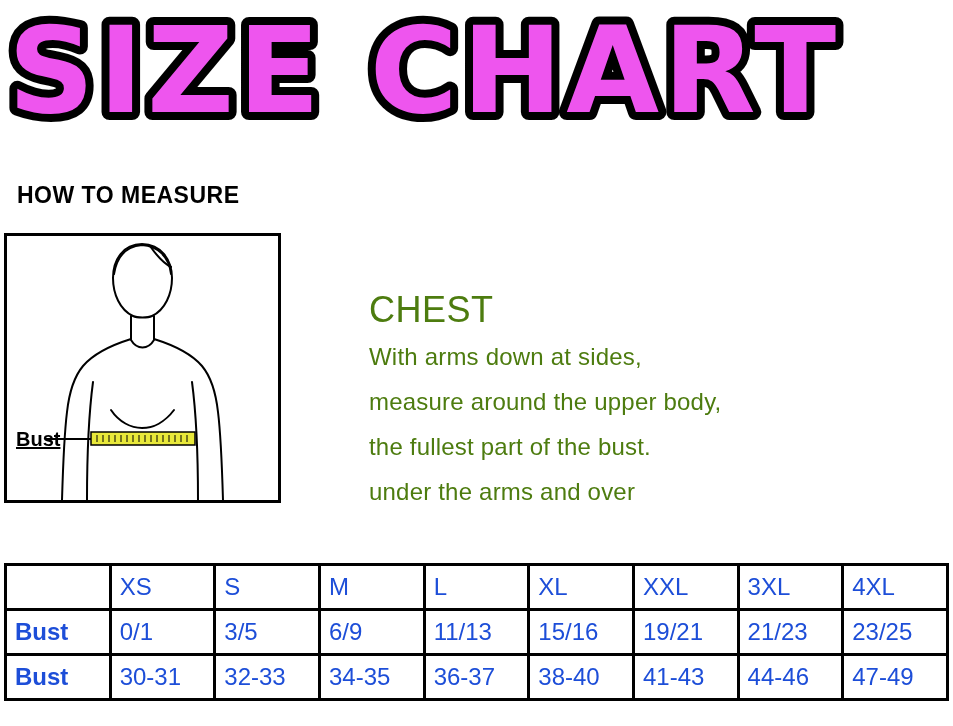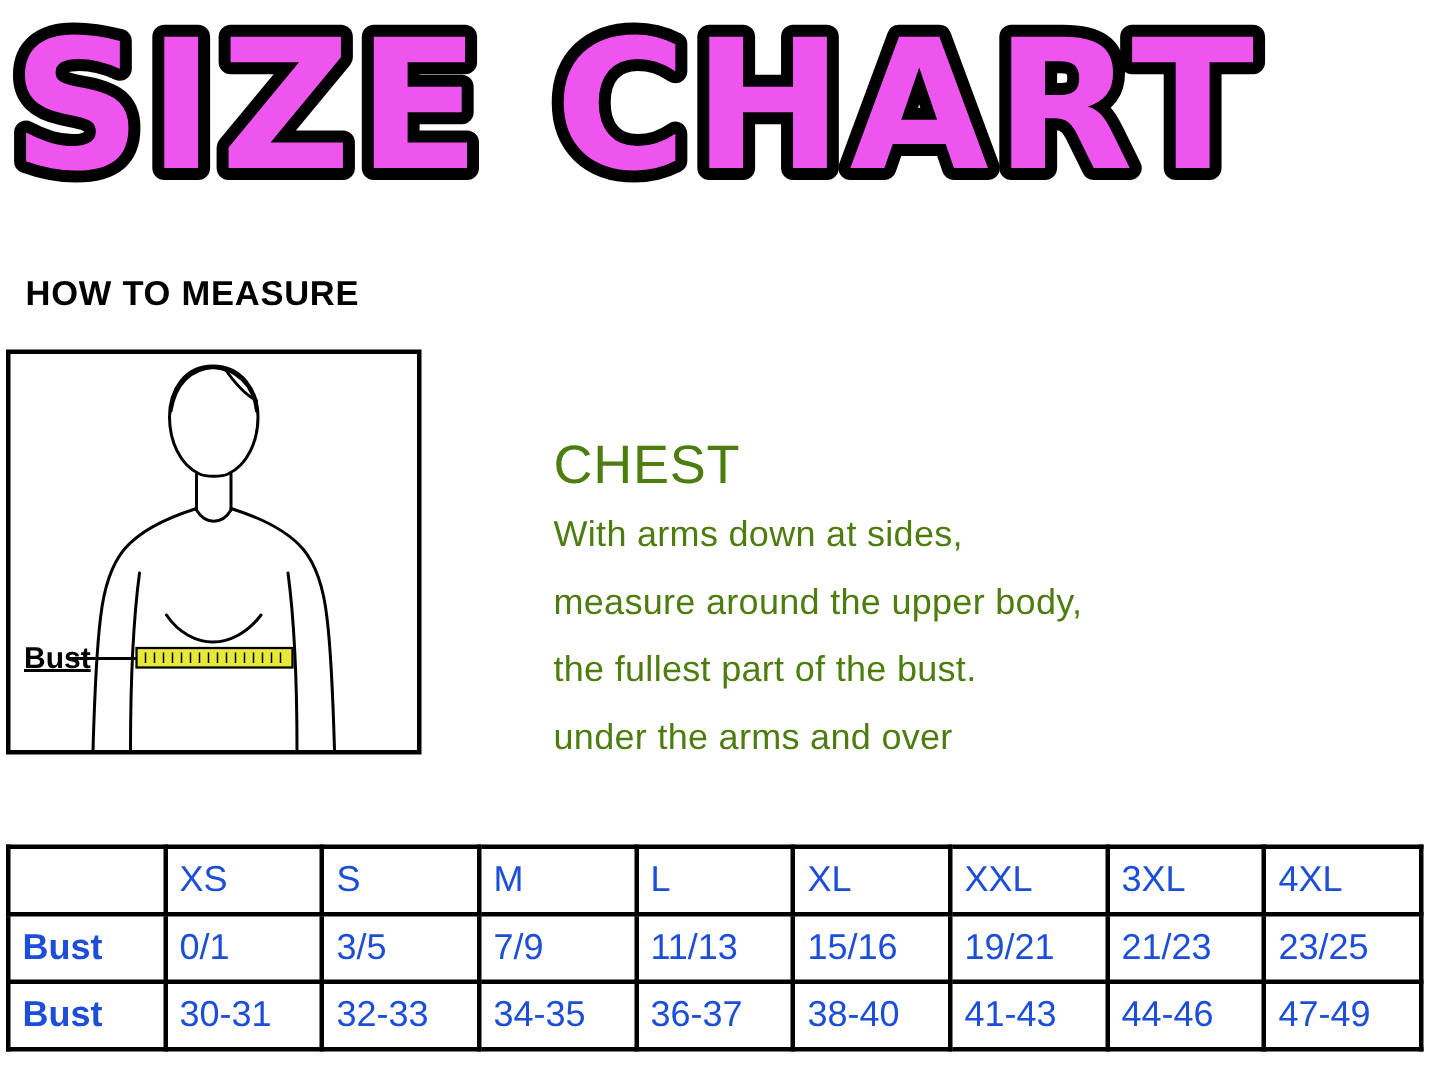--- a/index.html
+++ b/index.html
@@ -207,21 +207,21 @@
         <td class="colhead">L</td>
         <td class="colhead">XL</td>
         <td class="colhead">XXL</td>
         <td class="colhead">3XL</td>
         <td class="colhead">4XL</td>
       </tr>
       <tr>
         <td class="rowhead">Bust</td>
         <td>0/1</td>
         <td>3/5</td>
-        <td>7/9</td>
+        <td>6/9</td>
         <td>11/13</td>
         <td>15/16</td>
         <td>19/21</td>
         <td>21/23</td>
         <td>23/25</td>
       </tr>
       <tr>
         <td class="rowhead">Bust</td>
         <td>30-31</td>
         <td>32-33</td>

